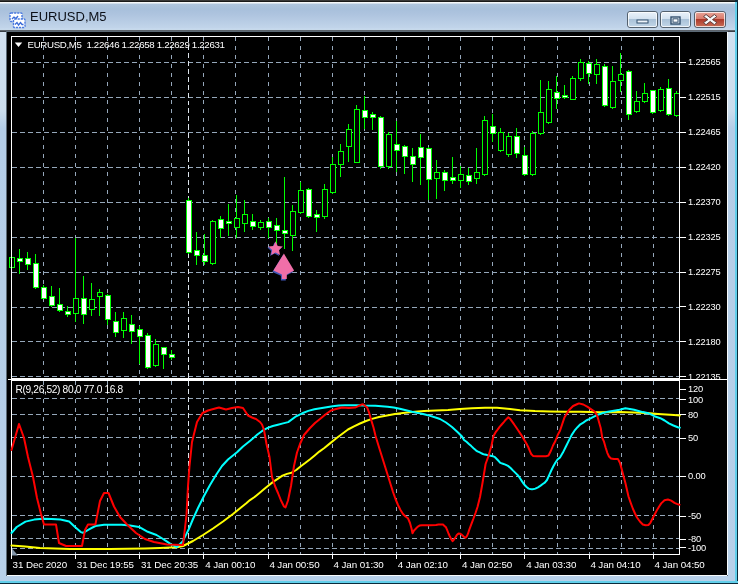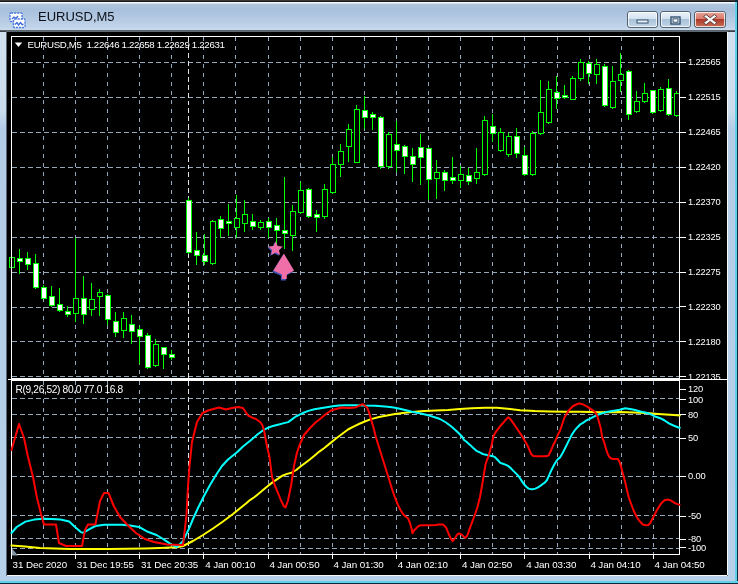--- a/index.html
+++ b/index.html
@@ -13,21 +13,21 @@
 #botedge{position:absolute;left:0;bottom:0;width:738px;height:1px;background:#0a2a3a}
 #content{position:absolute;left:7px;top:32px;width:720px;height:543px;background:#000;box-shadow:0 0 0 1px #5c6a76}
 #whiteR{position:absolute;left:726px;top:32px;width:1.5px;height:543px;background:#f8fbfd}
 #whiteB{position:absolute;left:7px;top:574.5px;width:720px;height:1.5px;background:#f8fbfd}
 .btn{position:absolute;top:11px;height:17px;border-radius:3px;border:1px solid #54616e}
 .btn .in{position:absolute;left:0;top:0;right:0;bottom:0;border-radius:2px;border:1px solid rgba(255,255,255,.75)}
 #bmin,#bmax{background:linear-gradient(#eaf2fa,#d4e2f0 45%,#aac2d8 50%,#c2d6e8)}
 #bmin{left:627px;width:31px}
 #bmax{left:659.5px;width:31px}
 #bclose{left:693.5px;width:32px;background:linear-gradient(#e8a397,#d97b6c 45%,#ad3a2b 50%,#c96e57)}
-#ttext{position:absolute;left:38px;top:9px;font-size:13px;color:#0c1018}
+#ttext{position:absolute;left:30px;top:9px;font-size:13px;color:#0c1018}
 </style></head>
 <body>
 <div id="win">
 <div id="frame"></div>
 <div id="topedge"></div>
 <div id="titlebar"></div>
     <div id="tgloss"></div>
 <div id="content"></div>
 <div id="whiteR"></div>
     <div id="whiteB"></div>

